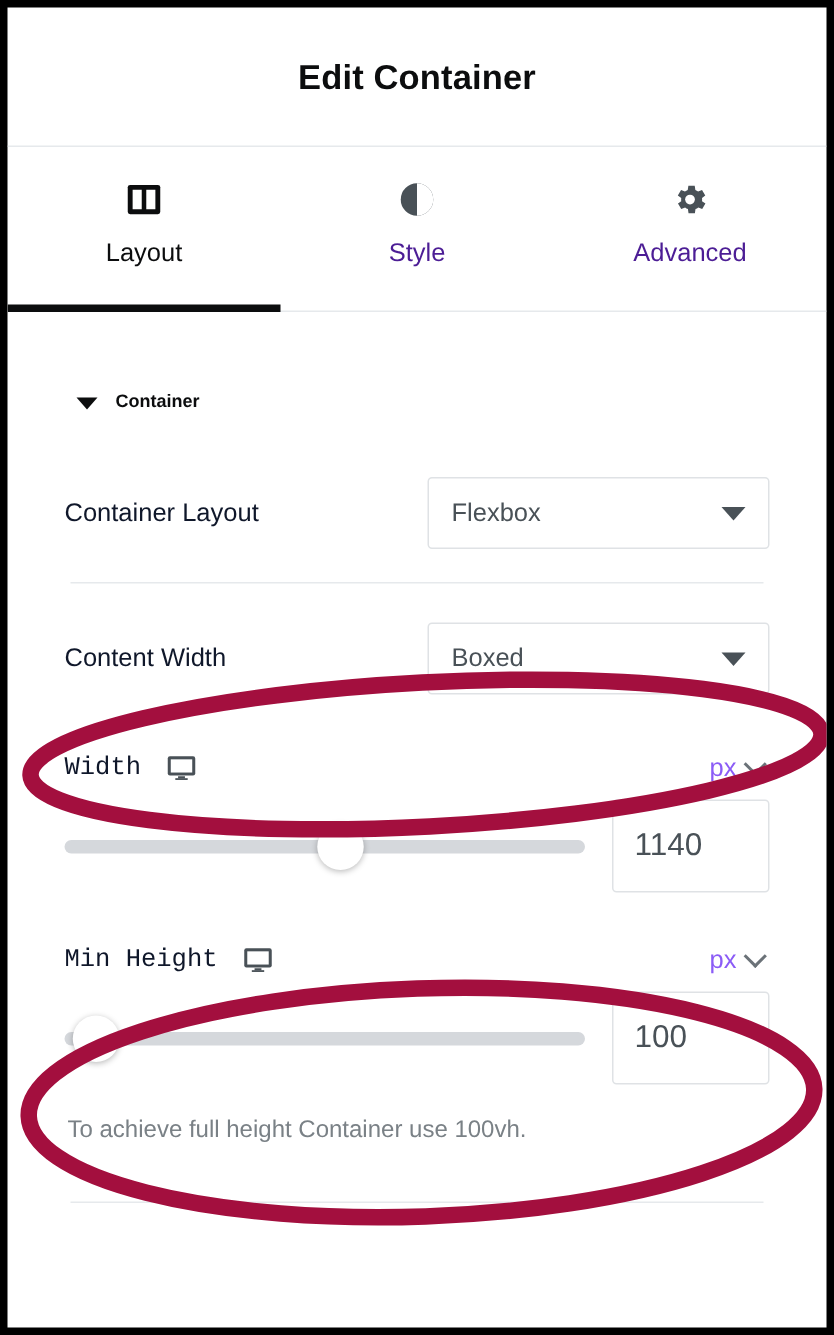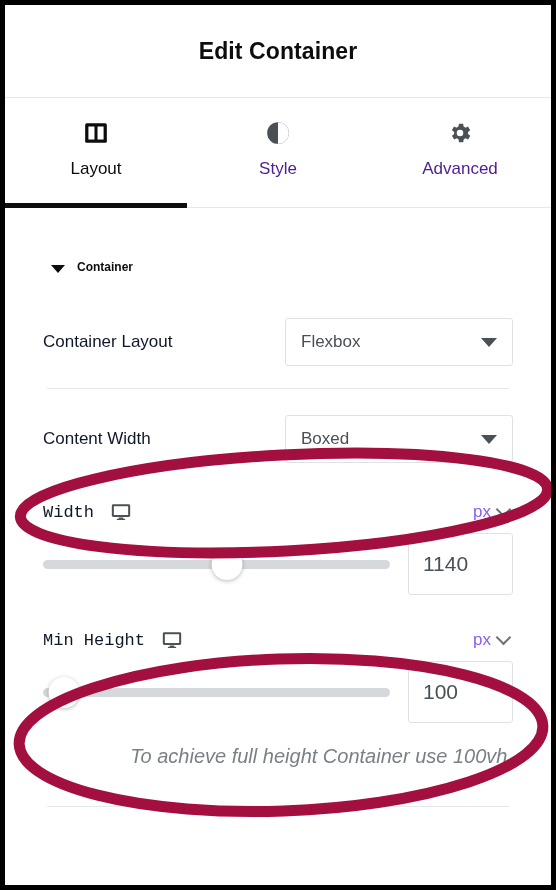--- a/index.html
+++ b/index.html
@@ -9,21 +9,20 @@
   }
   #screen {
     position: relative;
     width: 556px;
     height: 890px;
     background: #ffffff;
     border: 5px solid #000000;
     box-sizing: border-box;
     font-family: "Liberation Sans", sans-serif;
     overflow: hidden;
-    text-align: right;
   }
 
   
   .panel-header {
     height: 93px;
     display: flex;
     align-items: center;
     justify-content: center;
     border-bottom: 1px solid #e6e9ec;
     box-sizing: border-box;
@@ -213,22 +212,21 @@
     display: flex;
     align-items: center;
     padding: 0 14px;
     box-sizing: border-box;
     font-size: 21px;
     color: #495157;
     cursor: text;
   }
 
   .hint {
-    font-size: 20px;
-    font-style: italic;
+    font-size: 16px;
     color: #7a8186;
     padding: 16px 0 0 2px;
   }
 
   .bottom-divider {
     height: 1px;
     background: #e6e9ec;
     margin: 38px 4px 0 4px;
   }
 

